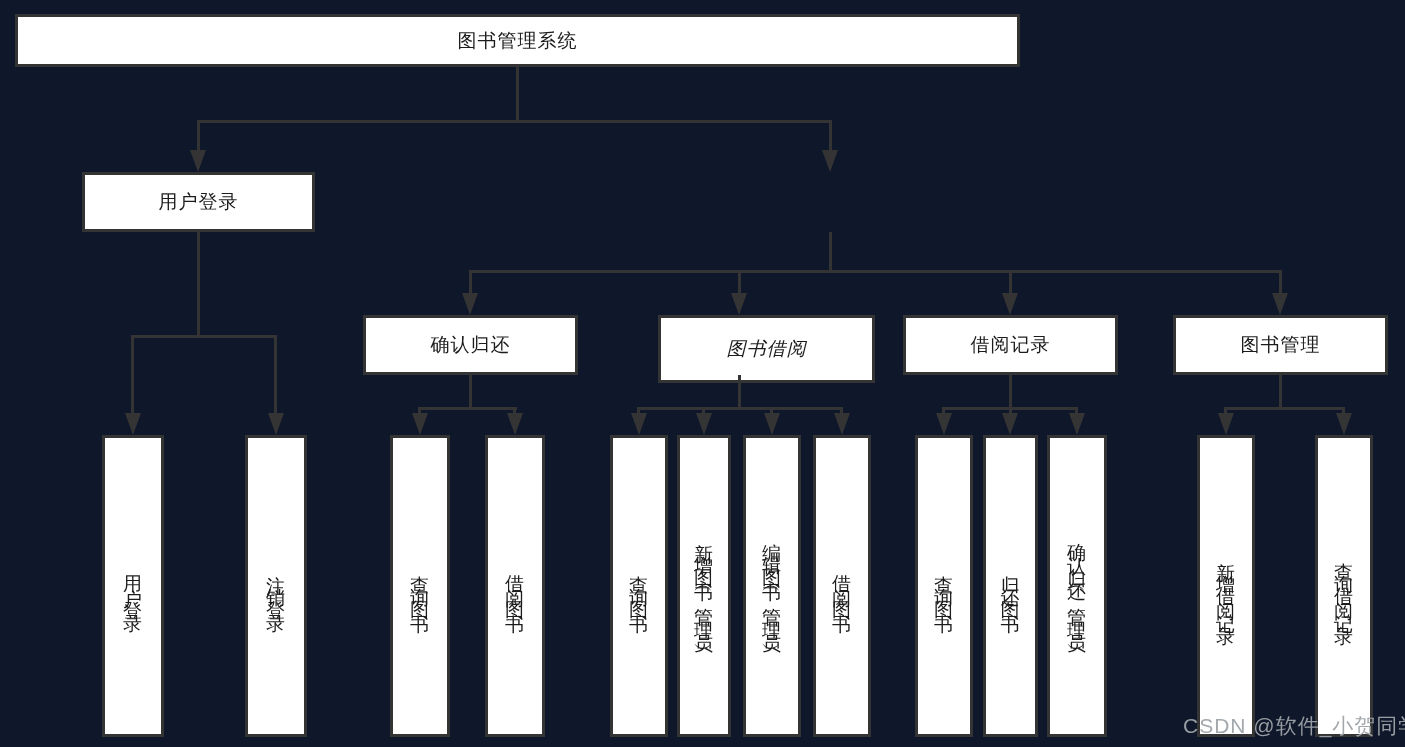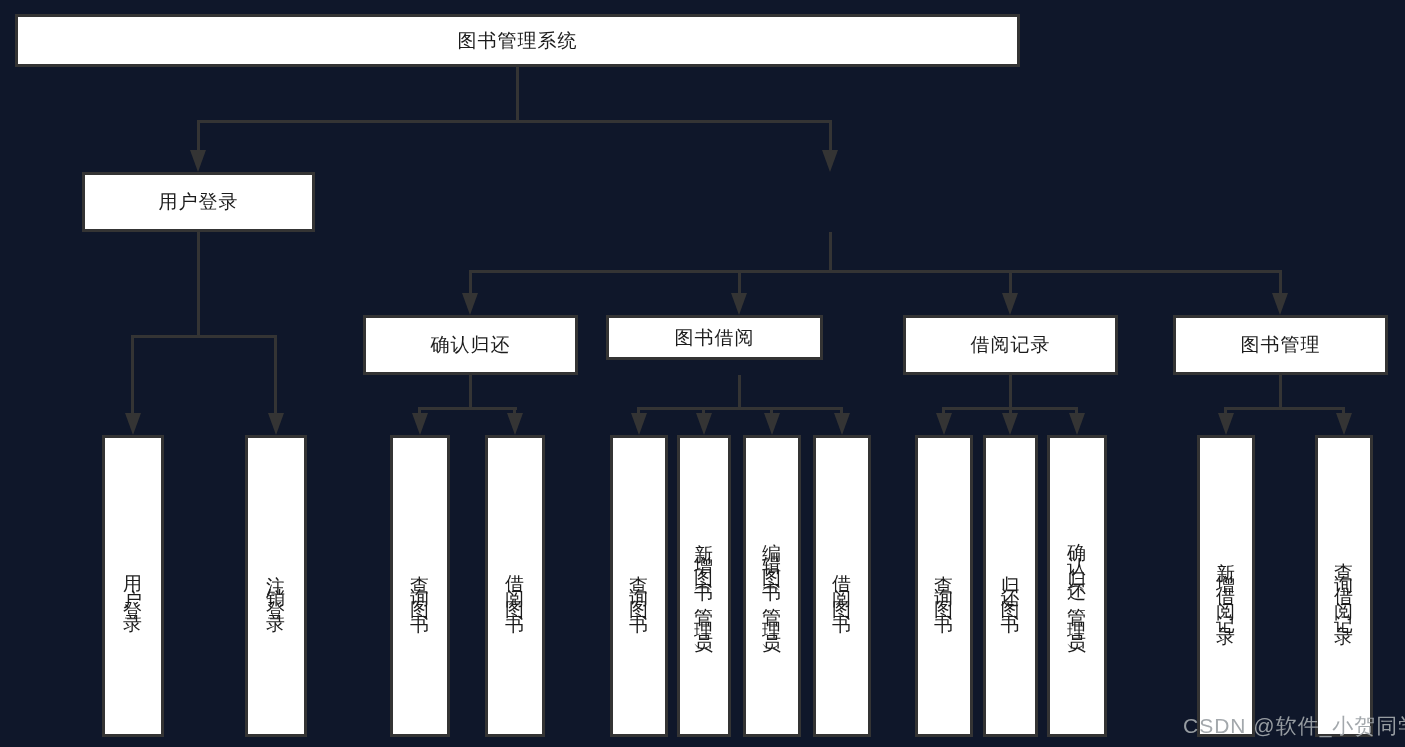--- a/index.html
+++ b/index.html
@@ -56,21 +56,21 @@
   <div class="vline" style="left:469px;top:270px;height:25px;"></div>
   <div class="arrow" style="left:462px;top:293px;"></div>
   <div class="vline" style="left:738px;top:270px;height:25px;"></div>
   <div class="arrow" style="left:731px;top:293px;"></div>
   <div class="vline" style="left:1009px;top:270px;height:25px;"></div>
   <div class="arrow" style="left:1002px;top:293px;"></div>
   <div class="vline" style="left:1279px;top:270px;height:25px;"></div>
   <div class="arrow" style="left:1272px;top:293px;"></div>
 
   <div class="box" style="left:363px;top:315px;width:215px;height:60px;">确认归还</div>
-  <div class="box" style="left:606px;top:315px;width:217px;height:45px;">图书借阅</div>
+  <div class="box" style="left:658px;top:315px;width:217px;height:68px;font-style:italic;">图书借阅</div>
   <div class="box" style="left:903px;top:315px;width:215px;height:60px;">借阅记录</div>
   <div class="box" style="left:1173px;top:315px;width:215px;height:60px;">图书管理</div>
 
   <div class="vline" style="left:469px;top:375px;height:32px;"></div>
   <div class="hline" style="left:418px;top:407px;width:99px;"></div>
   <div class="vline" style="left:418px;top:407px;height:10px;"></div>
   <div class="arrow" style="left:412px;top:413px;"></div>
   <div class="vline" style="left:513px;top:407px;height:10px;"></div>
   <div class="arrow" style="left:507px;top:413px;"></div>
 

